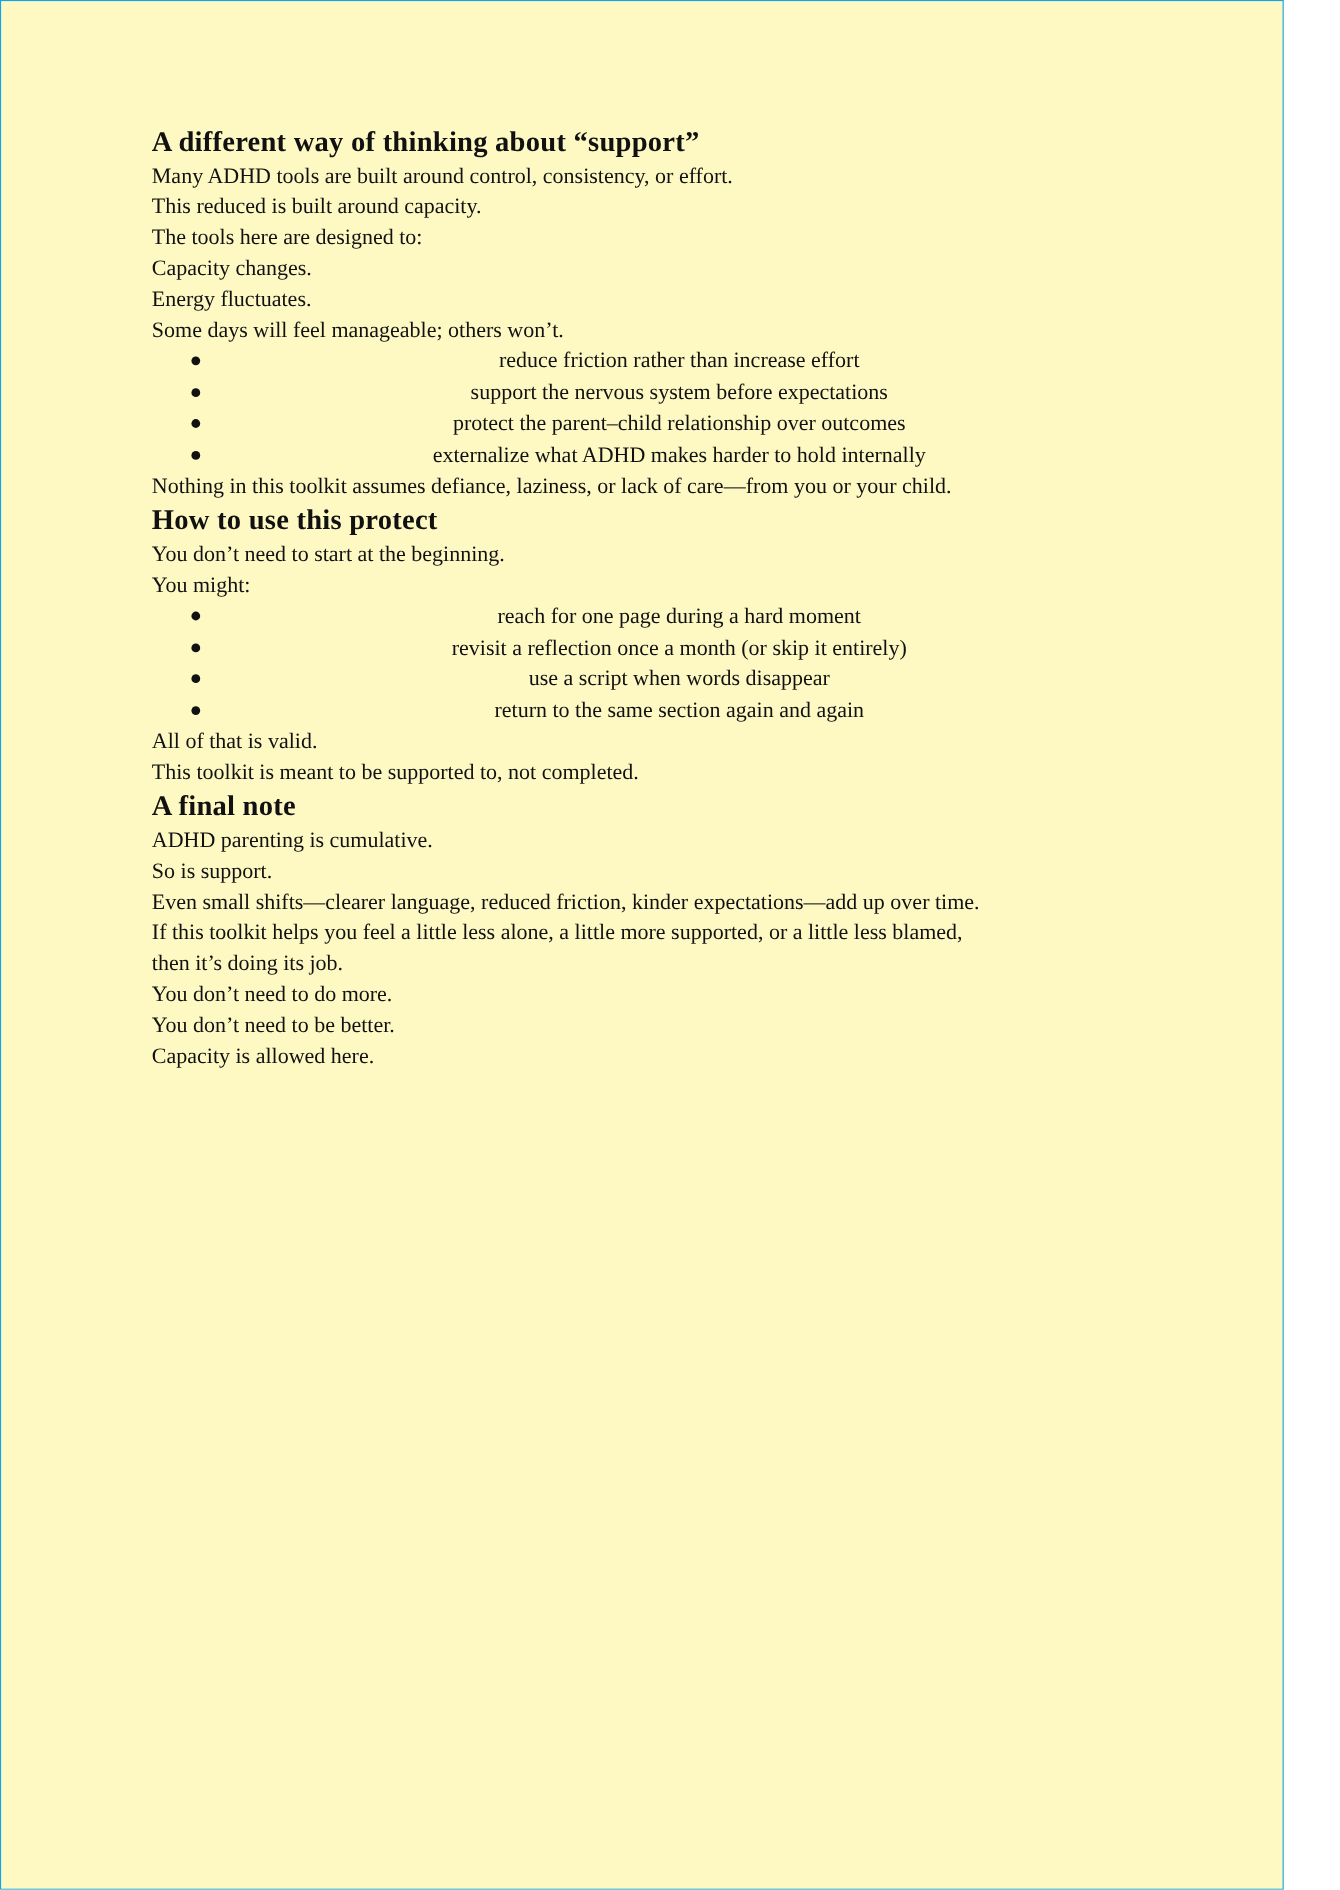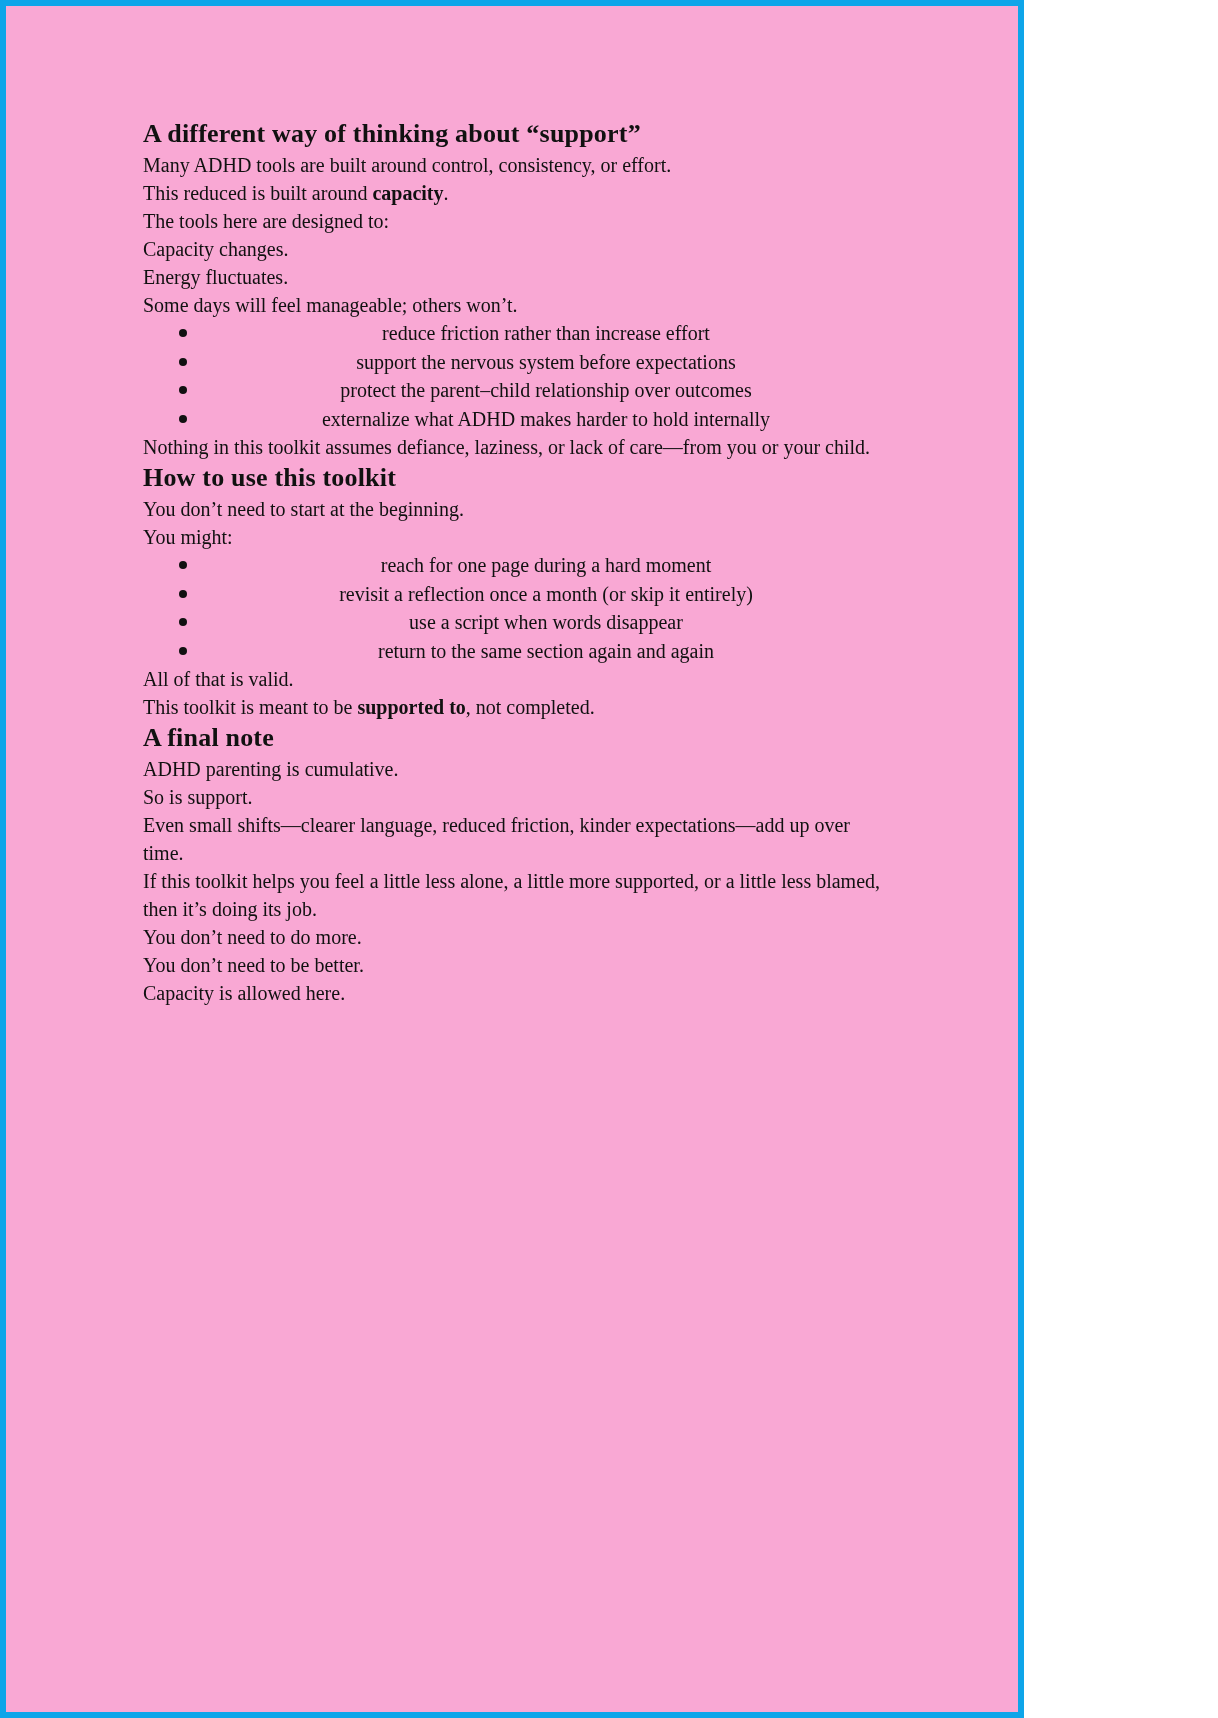--- a/index.html
+++ b/index.html
@@ -2,24 +2,24 @@
 <html><head>
 <meta charset="utf-8">
 <style>
   * { box-sizing: border-box; }
   html, body {
     margin: 0;
     padding: 0;
     background: #ffffff;
   }
   .page {
-    width: 1024px;
+    width: 1167px;
     height: 1718px;
-    background: #f9a8d4;
-    border: 6px solid #0ea5e9;
+    background: #fef9c3;
+    border: 1px solid #0ea5e9;
     overflow: hidden;
     font-family: "Liberation Serif", "DejaVu Serif", serif;
     color: #111111;
   }
   .content {
     padding: 111px 137px 0 137px;
     width: 100%;
   }
   h2.section-heading {
     font-size: 26px;
@@ -31,21 +31,21 @@
   p.para {
     font-size: 20px;
     line-height: 28px;
     margin: 0;
   }
   .mt-p  { margin-top: 26px; }  
   .mt-p1 { margin-top: 27px; }  
   .mt-ph { margin-top: 30px; }  
   .mt-ul { margin-top: 31px; }
   .mt-h  { margin-top: 88px; }  
-  b.inline-bold { font-weight: bold; margin-top: 32px; }
+  b.inline-bold { font-weight: normal; margin-top: 32px; }
   ul.bullet-list {
     list-style: none;
     margin: 0;
     padding: 0;
     font-size: 20px;
     line-height: 28.5px;
   }
   ul.bullet-list li {
     position: relative;
     padding-left: 68px;
@@ -88,21 +88,21 @@
         <li>reduce friction rather than increase effort</li>
         <li>support the nervous system before expectations</li>
         <li>protect the parent–child relationship over outcomes</li>
         <li>externalize what ADHD makes harder to hold internally</li>
       </ul>
 
       <p class="para mt-p">Nothing in this toolkit assumes defiance, laziness, or lack of care—from you or your child.</p>
     </section>
 
     <section>
-      <h2 class="section-heading mt-h">How to use this toolkit</h2>
+      <h2 class="section-heading mt-h">How to use this protect</h2>
 
       <p class="para mt-ph">You don’t need to start at the beginning.</p>
 
       <p class="para mt-p">You might:</p>
 
       <ul class="bullet-list mt-ul">
         <li>reach for one page during a hard moment</li>
         <li>revisit a reflection once a month (or skip it entirely)</li>
         <li>use a script when words disappear</li>
         <li>return to the same section again and again</li>

